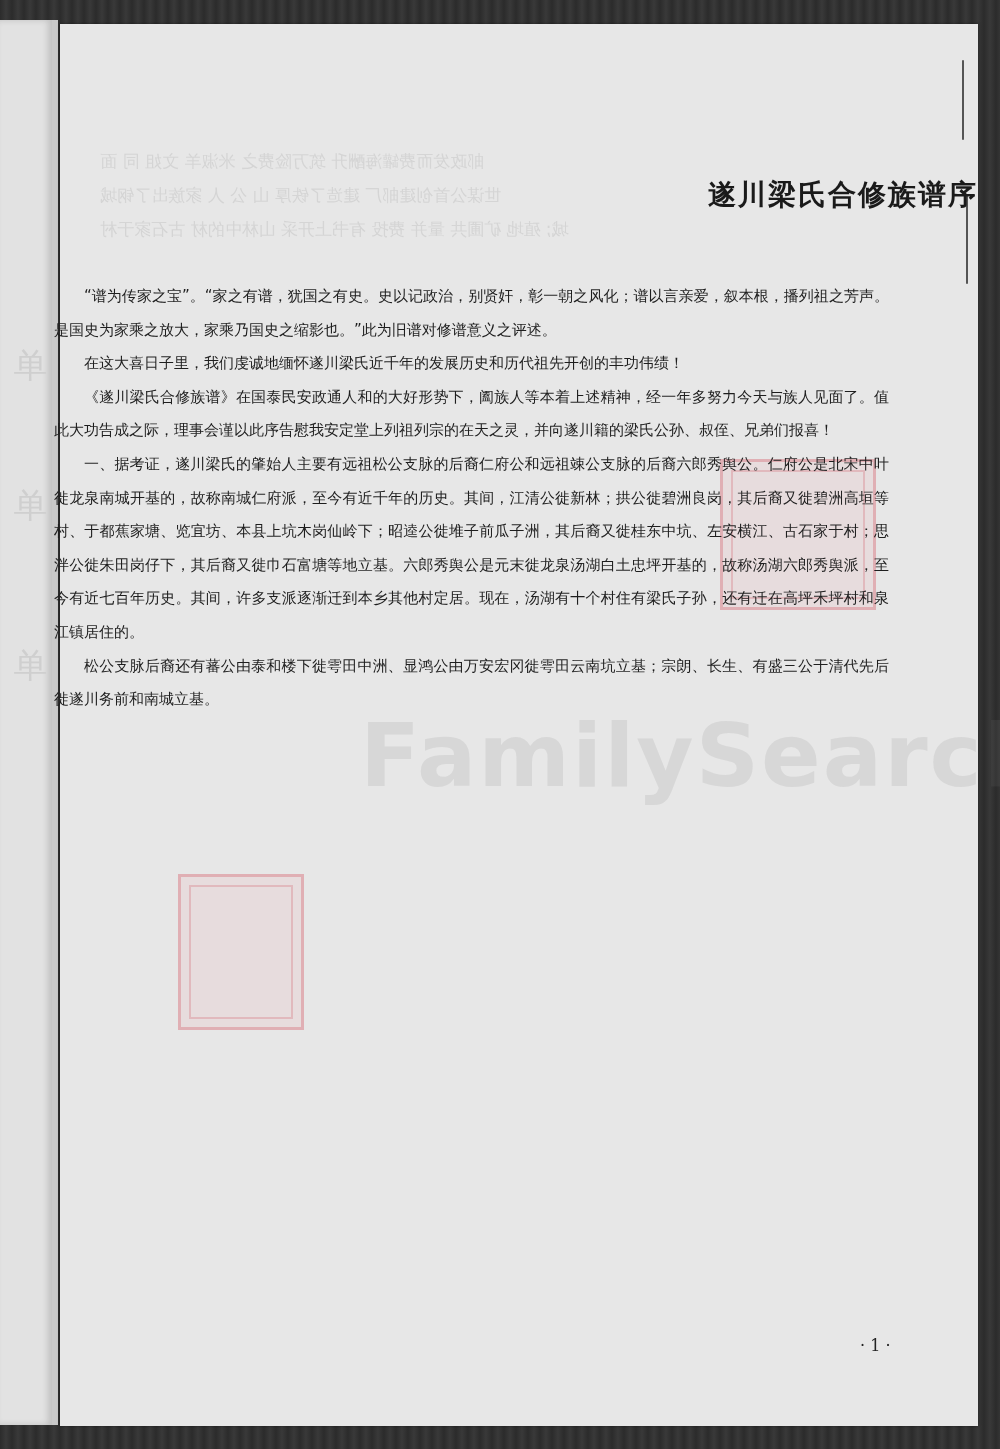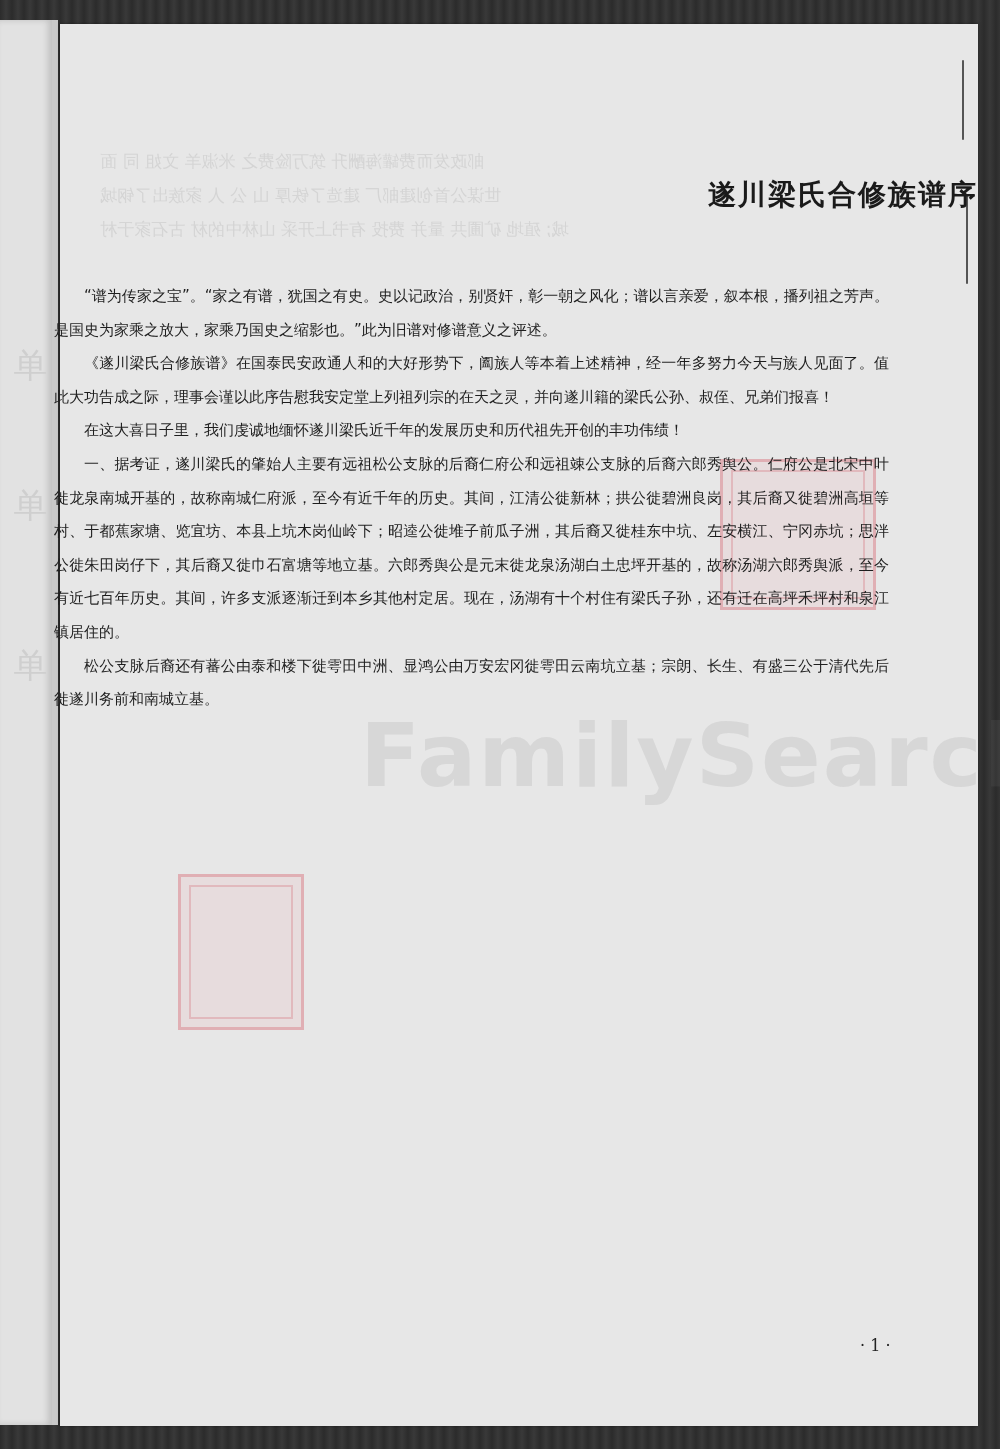--- a/index.html
+++ b/index.html
@@ -105,20 +105,20 @@
   <div class="seal seal-2">
       <div class="seal-inner"></div>
     </div>
 
   <div class="watermark">FamilySearch</div>
 
   <div class="title">遂川梁氏合修族谱序</div>
 
   <div class="body-text">
     <p>“谱为传家之宝”。“家之有谱，犹国之有史。史以记政治，别贤奸，彰一朝之风化；谱以言亲爱，叙本根，播列祖之芳声。是国史为家乘之放大，家乘乃国史之缩影也。”此为旧谱对修谱意义之评述。</p>
+    <p>在这大喜日子里，我们虔诚地缅怀遂川梁氏近千年的发展历史和历代祖先开创的丰功伟绩！</p>
     <p>《遂川梁氏合修族谱》在国泰民安政通人和的大好形势下，阖族人等本着上述精神，经一年多努力今天与族人见面了。值此大功告成之际，理事会谨以此序告慰我安定堂上列祖列宗的在天之灵，并向遂川籍的梁氏公孙、叔侄、兄弟们报喜！</p>
-    <p>在这大喜日子里，我们虔诚地缅怀遂川梁氏近千年的发展历史和历代祖先开创的丰功伟绩！</p>
-    <p>一、据考证，遂川梁氏的肇始人主要有远祖松公支脉的后裔仁府公和远祖竦公支脉的后裔六郎秀舆公。仁府公是北宋中叶徙龙泉南城开基的，故称南城仁府派，至今有近千年的历史。其间，江清公徙新林；拱公徙碧洲良岗，其后裔又徙碧洲高垣等村、于都蕉家塘、览宜坊、本县上坑木岗仙岭下；昭逵公徙堆子前瓜子洲，其后裔又徙桂东中坑、左安横江、宁冈赤坑；思泮公徙朱田岗仔下，其后裔又徙巾石富塘等地立基。六郎秀舆公是元末徙龙泉汤湖白土忠坪开基的，故称汤湖六郎秀舆派，至今有近七百年历史。其间，许多支派逐渐迁到本乡其他村定居。现在，汤湖有十个村住有梁氏子孙，还有迁在高坪禾坪村和泉江镇居住的。</p>
+    <p>一、据考证，遂川梁氏的肇始人主要有远祖松公支脉的后裔仁府公和远祖竦公支脉的后裔六郎秀舆公。仁府公是北宋中叶徙龙泉南城开基的，故称南城仁府派，至今有近千年的历史。其间，江清公徙新林；拱公徙碧洲良岗，其后裔又徙碧洲高垣等村、于都蕉家塘、览宜坊、本县上坑木岗仙岭下；昭逵公徙堆子前瓜子洲，其后裔又徙桂东中坑、左安横江、古石家于村；思泮公徙朱田岗仔下，其后裔又徙巾石富塘等地立基。六郎秀舆公是元末徙龙泉汤湖白土忠坪开基的，故称汤湖六郎秀舆派，至今有近七百年历史。其间，许多支派逐渐迁到本乡其他村定居。现在，汤湖有十个村住有梁氏子孙，还有迁在高坪禾坪村和泉江镇居住的。</p>
     <p>松公支脉后裔还有蕃公由泰和楼下徙雩田中洲、显鸿公由万安宏冈徙雩田云南坑立基；宗朗、长生、有盛三公于清代先后徙遂川务前和南城立基。</p>
   </div>
 
   <div class="page-number">· 1 ·</div>
 </div>
 
 </body></html>

